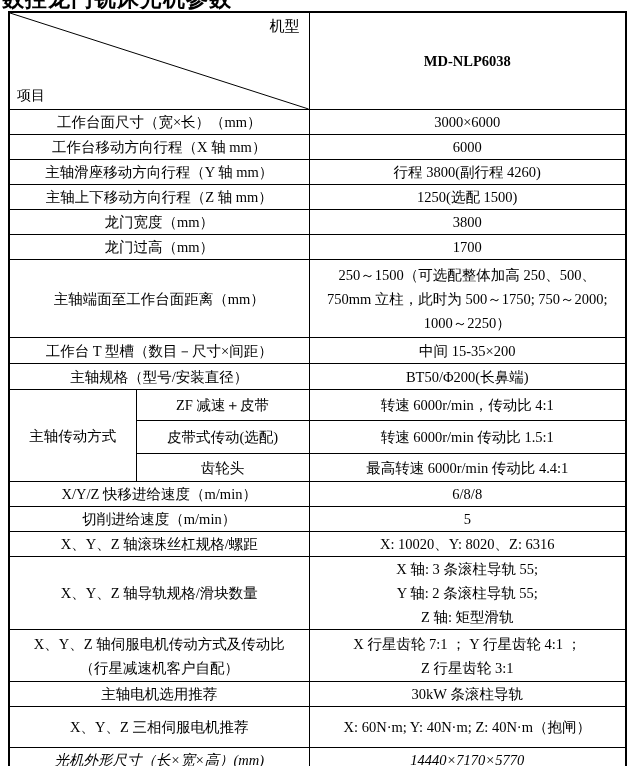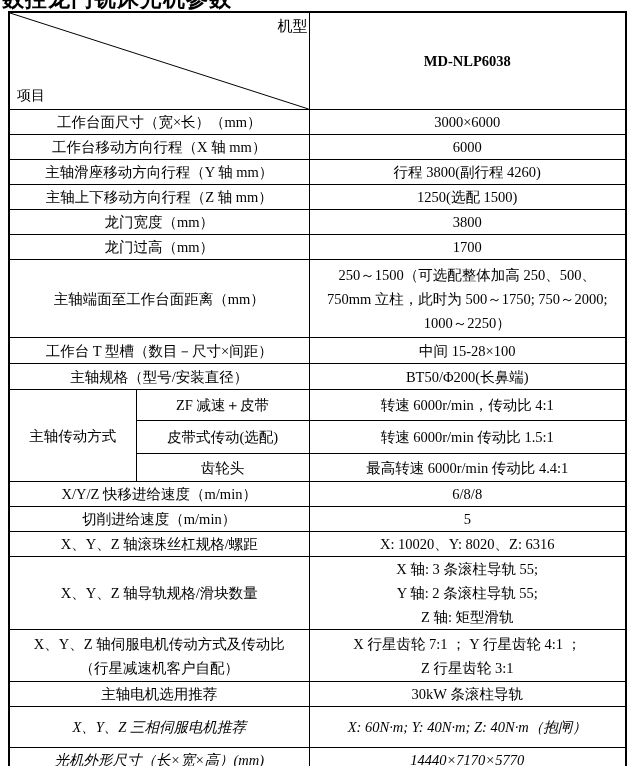--- a/index.html
+++ b/index.html
@@ -38,21 +38,21 @@
     overflow: hidden;
   }
   table.spec tr.h23 { height: 23px; }
   
   table.spec { border: 2px solid #000; }
   table.spec tr:last-child td { border-bottom: 3px solid #000; }
 
   
   td.diag-cell { position: relative; padding: 0; }
   td.diag-cell svg { position: absolute; top: 0; left: 0; width: 100%; height: 100%; }
-  .diag-top { position: absolute; top: 1px; right: 1px; font-size: 15px; }
+  .diag-top { position: absolute; top: 1px; right: 9px; font-size: 15px; }
   .diag-bottom { position: absolute; bottom: 1px; left: 7px; font-size: 14px; }
   .model-cell { font-weight: bold; font-size: 17px; font-family: "Liberation Serif", "DejaVu Serif", serif; }
 </style>
 </head>
 <body>
 
 <div class="sheet">
 
   <div class="clipped-title">
     <span>数控龙门铣床光机参数</span>
@@ -102,21 +102,21 @@
       <td>1700</td>
     </tr>
     <tr style="height:78px;">
       <td colspan="2">主轴端面至工作台面距离（mm）</td>
       <td>250～1500（可选配整体加高 250、500、
 750mm 立柱，此时为 500～1750; 750～2000;
 1000～2250）</td>
     </tr>
     <tr style="height:26px;">
       <td colspan="2">工作台 T 型槽（数目－尺寸×间距）</td>
-      <td>中间 15-28×100</td>
+      <td>中间 15-35×200</td>
     </tr>
     <tr style="height:26px;">
       <td colspan="2">主轴规格（型号/安装直径）</td>
       <td>BT50/Φ200(长鼻端)</td>
     </tr>
 
     <tr style="height:31px;">
       <td rowspan="3">主轴传动方式</td>
       <td>ZF 减速＋皮带</td>
       <td>转速 6000r/min，传动比 4:1</td>
@@ -151,21 +151,21 @@
     <tr style="height:52px;">
       <td colspan="2">X、Y、Z 轴伺服电机传动方式及传动比
 （行星减速机客户自配）</td>
       <td>X 行星齿轮 7:1 ；  Y 行星齿轮 4:1 ；
 Z 行星齿轮 3:1</td>
     </tr>
     <tr style="height:24px;padding-left:48px;">
       <td colspan="2">主轴电机选用推荐</td>
       <td>30kW 条滚柱导轨</td>
     </tr>
-    <tr style="height:41px;font-style:italic;">
+    <tr style="height:41px;">
       <td colspan="2">X、Y、Z 三相伺服电机推荐</td>
       <td>X: 60N·m; Y: 40N·m; Z: 40N·m（抱闸）</td>
     </tr>
     <tr style="height:24px;font-style:italic;">
       <td colspan="2">光机外形尺寸（长×宽×高）(mm)</td>
       <td>14440×7170×5770</td>
     </tr>
     <tr style="height:27px;">
       <td colspan="2">工作台承重(t)</td>
       <td>20</td>

